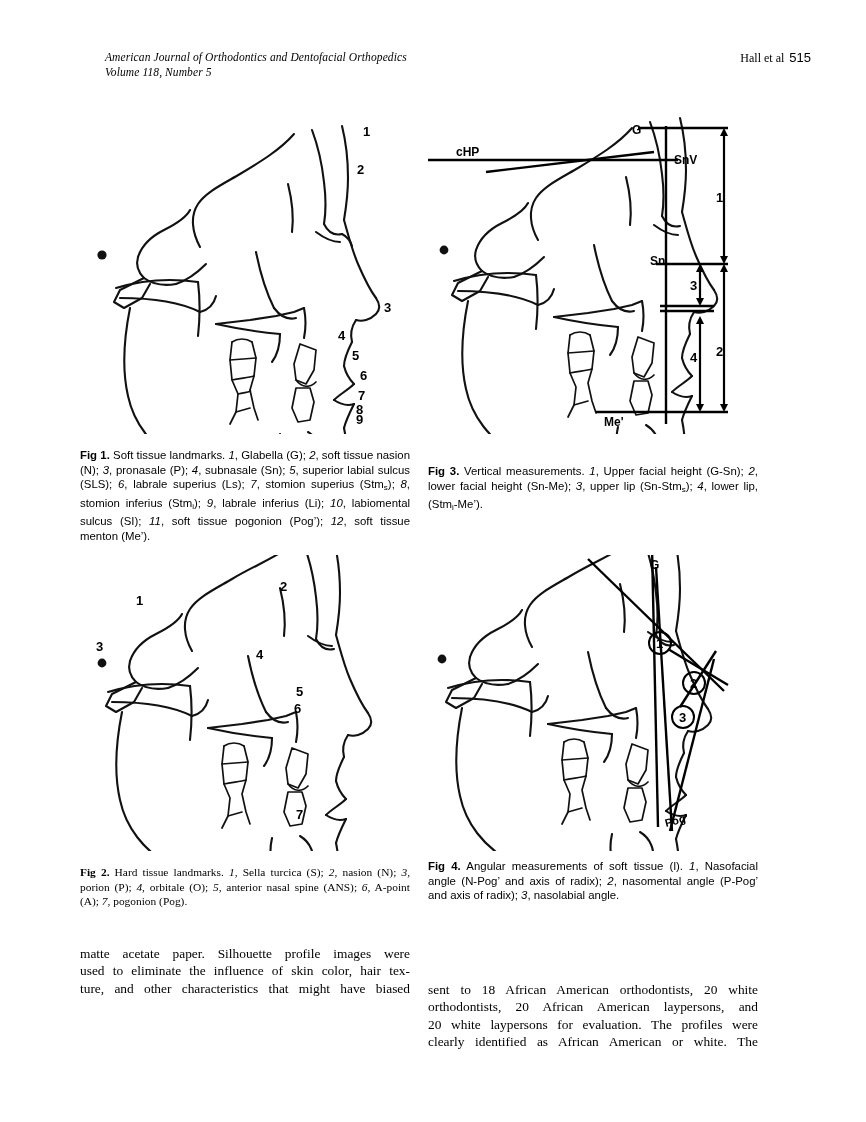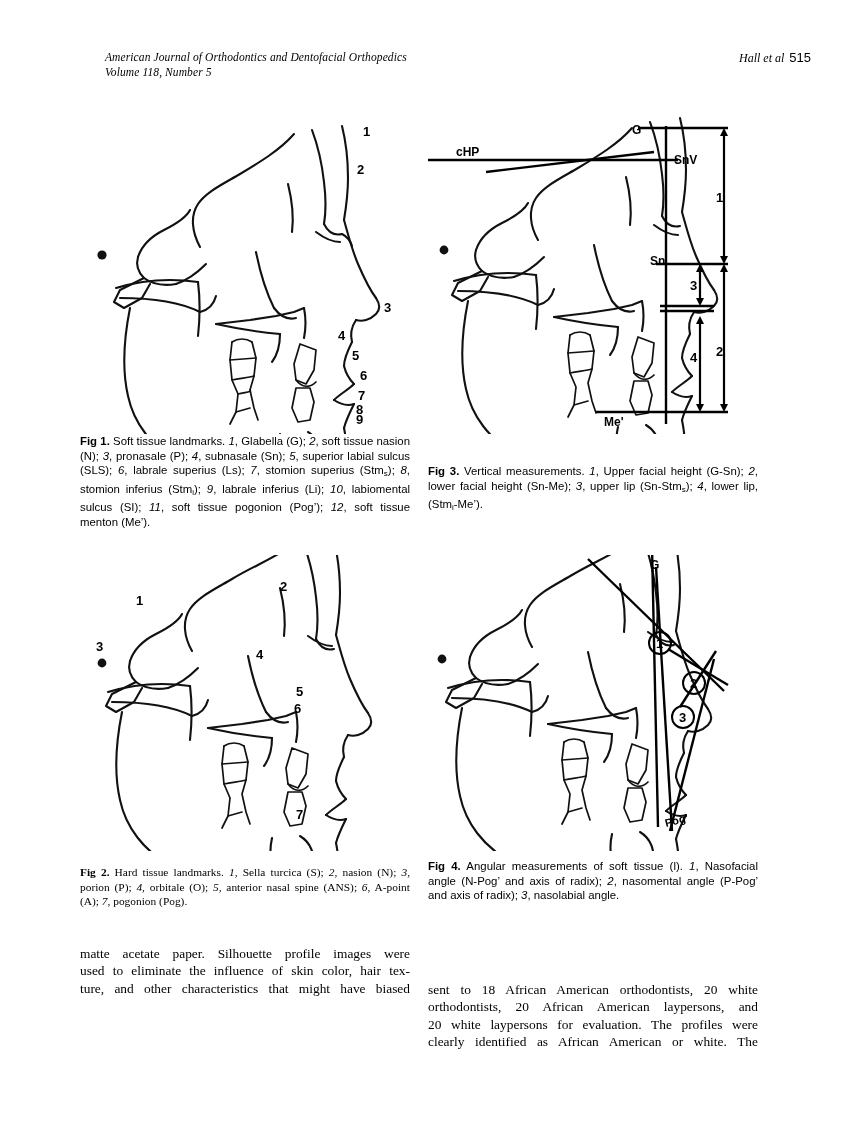--- a/index.html
+++ b/index.html
@@ -13,21 +13,21 @@
   }
   .page { position:absolute; inset:0; }
 
   
   .runhead {
     position:absolute; left:80px; top:50px; width:706px;
     display:flex; justify-content:space-between; align-items:flex-start;margin-left:25px;
   }
   .rh-left { font-style:italic; font-size:11.5px; line-height:14.5px; letter-spacing:.1px; }
   .rh-right { font-size:12px; white-space:nowrap; }
-  .rh-right .who { font-style:italic; }
+  .rh-right .who { }
   .rh-right .pg { font-family:"Liberation Sans", sans-serif; font-weight:normal; font-size:13px; margin-left:5px; }
 
   
   .col { position:absolute; width:330px; }
   .col-l { left:80px; }
   .col-r { left:428px; }
 
   
   .figbox { position:relative; width:330px; }
   .figart { display:block; width:330px; }
@@ -150,21 +150,21 @@
         <text class="lbl lbl-num" x="280" y="268">6</text>
         <text class="lbl lbl-num" x="278" y="288">7</text>
         <text class="lbl lbl-num" x="276" y="302">8</text>
         <text class="lbl lbl-num" x="276" y="312">9</text>
         <text class="lbl lbl-num" x="268" y="340">10</text>
         <text class="lbl lbl-num" x="252" y="394">11</text>
         <text class="lbl lbl-num" x="196" y="420">12</text>
       </svg>
     </div>
 
-    <div class="caption" style="">
+    <div class="caption" style="margin-top:14px;">
       <b>Fig 1.</b><span> Soft tissue landmarks. </span><span class="runs"><i>1</i><span>, Glabella (G); </span><i>2</i><span>, soft tissue nasion (N); </span><i>3</i><span>, pronasale (P); </span><i>4</i><span>, subnasale (Sn); </span><i>5</i><span>, superior labial sulcus (SLS); </span><i>6</i><span>, labrale superius (Ls); </span><i>7</i><span>, stomion superius (Stm</span><sub>s</sub><span>); </span><i>8</i><span>, stomion inferius (Stm</span><sub>i</sub><span>); </span><i>9</i><span>, labrale inferius (Li); </span><i>10</i><span>, labiomental sulcus (SI); </span><i>11</i><span>, soft tissue pogonion (Pog’); </span><i>12</i><span>, soft tissue menton (Me’).</span></span>
     </div>
   </div>
 
   <div class="col col-r" style="top:112px;">
     <div class="figbox">
       <svg class="figart" viewBox="0 0 330 322" width="330" height="322">
 
         <path class="ink" d="M110 128 C102 114 100 98 108 86 C116 74 133 66 150 56 C170 44 190 32 204 16"></path>
         <path class="ink" d="M48 138 C52 126 62 117 74 111 C86 105 96 99 100 91"></path>

